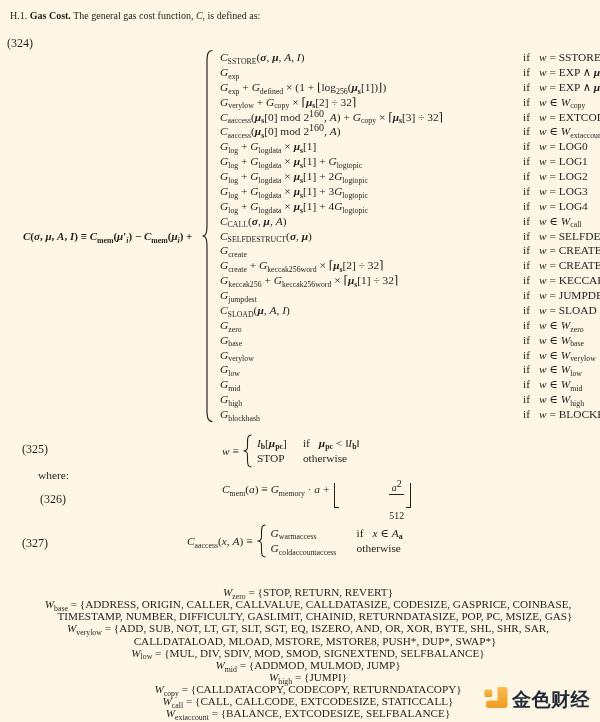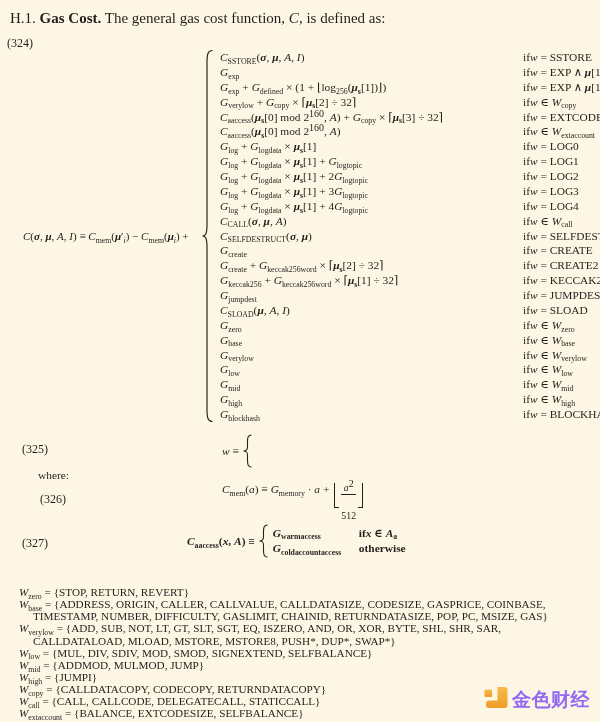--- a/index.html
+++ b/index.html
@@ -10,58 +10,58 @@
     color:#201f1c;
     font-family:"Liberation Serif","DejaVu Serif",serif;
     font-size:11.4px;
     overflow:hidden;
   }
   .math i{font-style:italic;}
   
   sub{font-size:7.8px;line-height:0;position:relative;top:2.8px;vertical-align:baseline;}
   sup{font-size:10px;line-height:0;position:relative;top:-4px;vertical-align:baseline;}
   .abs{position:absolute;}
-  .header{left:10px;top:10px;font-size:15px;white-space:nowrap;}
+  .header{left:10px;top:10px;font-size:10px;white-space:nowrap;}
   .header .sec-title{font-weight:bold;}
   .eqnum{font-size:12px;}
   
   .eq324{left:23px;top:47px;height:378px;display:flex;align-items:center;}
-  .eq324 .lhs{width:178px;white-space:nowrap;font-size:11px;}
+  .eq324 .lhs{width:178px;white-space:nowrap;font-size:11px;font-weight:bold;}
   .cases{display:flex;flex-direction:column;justify-content:space-between;}
   #eq324-rows{height:372px;margin-left:6px;}
   .case-row{height:14.88px;line-height:14.88px;white-space:nowrap;}
   .case-row .expr{display:inline-block;}
   #eq324-rows .expr{width:303px;}
   #eq325-rows .expr{width:46px;}
   #eq327-rows .expr{width:86px;}
-  .if{}
+  .if{margin-right:9px;}
   
   .eqflex{display:flex;align-items:center;}
   .smallrows{margin-left:4px;}
   .smallrows .case-row{height:15.5px;line-height:15.5px;}
   .eq325{left:222px;top:434px;height:34px;}
   .eq325 .lhs{margin-right:3px;}
   .where{left:38px;top:469px;}
   .eq326{left:222px;top:483px;height:30px;display:flex;white-space:nowrap;}
   .lfloor,.rfloor{display:inline-block;width:4px;height:24px;vertical-align:middle;}
   .lfloor{border-left:1.2px solid currentColor;border-bottom:1.2px solid currentColor;margin:0 2px 0 5px;}
   .rfloor{border-right:1.2px solid currentColor;border-bottom:1.2px solid currentColor;margin:0 0 0 2px;}
-  .frac{display:inline-block;vertical-align:middle;text-align:center;font-size:9.8px;line-height:10.5px;}
+  .frac{display:inline-block;vertical-align:middle;text-align:center;font-size:9.8px;line-height:10.5px;margin-left:48px;}
   .frac .num{display:block;border-bottom:0.9px solid currentColor;padding:0 2px 0.5px 2px;}
   .frac .den{display:block;padding-top:16px;}
-  .eq327{left:187px;top:523px;height:36px;font-weight:bold;}
+  .eq327{left:187px;top:523px;height:36px;}
   
   .para{left:7px;top:561px;width:588px;text-indent:18px;line-height:13.5px;}
   .wsets{left:7px;top:586px;width:590px;line-height:12.12px;font-size:11.2px;}
-  .wline{margin-left:26px;text-indent:-14px;}
+  .wline{margin-left:26px;text-indent:-14px;text-align:center;}
   
   .watermark{left:484px;top:686px;display:flex;align-items:center;gap:3px;}
   .watermark .wm-text{
     font-family:"DejaVu Sans",sans-serif;
-    font-size:19px;font-weight:bold;color:#8b5cf6;letter-spacing:0.5px;line-height:26px;
+    font-size:19px;font-weight:bold;color:#0f172a;letter-spacing:0.5px;line-height:26px;
     opacity:0.92;
   }
   .brace-svg{flex:none;}
 </style>
 </head>
 <body>
 
 <div class="page">
 
   <div class="abs header">
@@ -178,20 +178,29 @@
     </div>
   </div>
   </div>
 
   <div class="abs eqnum" style="left:22px;top:442px;">(325)</div>
   <div class="abs eqflex eq325">
     <div class="lhs math"><i>w</i> ≡</div>
     <svg class="brace-svg" width="11" height="34" viewBox="0 0 11 34">
       <path d="M9.5,1 C6,1 5.5,3.5 5.5,8 L5.5,12.5 C5.5,15.8 4.5,17 1.5,17 C4.5,17 5.5,18.2 5.5,21.5 L5.5,26 C5.5,30.5 6,33 9.5,33" fill="none" stroke="currentColor" stroke-width="1.05"></path>
     </svg>
+    <div class="cases smallrows" id="eq325-rows">
+    <div class="case-row math">
+      <span class="expr"><i>I</i><sub><b>b</b></sub>[<b><i>μ</i></b><sub><b>pc</b></sub>]</span><span class="cond"><span class="if">if</span><b><i>μ</i></b><sub><b>pc</b></sub> &lt; ‖<i>I</i><sub><b>b</b></sub>‖</span>
+    </div>
+
+    <div class="case-row math">
+      <span class="expr">STOP</span><span class="cond">otherwise</span>
+    </div>
+  </div>
   </div>
 
   <div class="abs where">where:</div>
 
   <div class="abs eqnum" style="left:22px;top:492px;margin-left:18px;">(326)</div>
   <div class="abs eq326 math">
     <span><i>C</i><sub>mem</sub>(<i>a</i>) ≡ <i>G</i><sub>memory</sub> · <i>a</i> +</span>
     <span class="lfloor"></span>
     <span class="frac">
       <span class="num"><i>a</i><sup>2</sup></span>
@@ -249,21 +258,21 @@
       <span class="witems">= {JUMPI}</span>
     </div>
 
     <div class="wline math">
       <span class="wname"><i>W</i><sub>copy</sub></span>
       <span class="witems">= {CALLDATACOPY, CODECOPY, RETURNDATACOPY}</span>
     </div>
 
     <div class="wline math">
       <span class="wname"><i>W</i><sub>call</sub></span>
-      <span class="witems">= {CALL, CALLCODE, DELEGATECALL, STATICCALL}</span>
+      <span class="witems">= {CALL, CALLCODE, EXTCODESIZE, STATICCALL}</span>
     </div>
 
     <div class="wline math">
       <span class="wname"><i>W</i><sub>extaccount</sub></span>
       <span class="witems">= {BALANCE, EXTCODESIZE, SELFBALANCE}</span>
     </div>
   </div>
 
   <div class="abs watermark">
     <svg width="25" height="26" viewBox="0 0 25 26">

